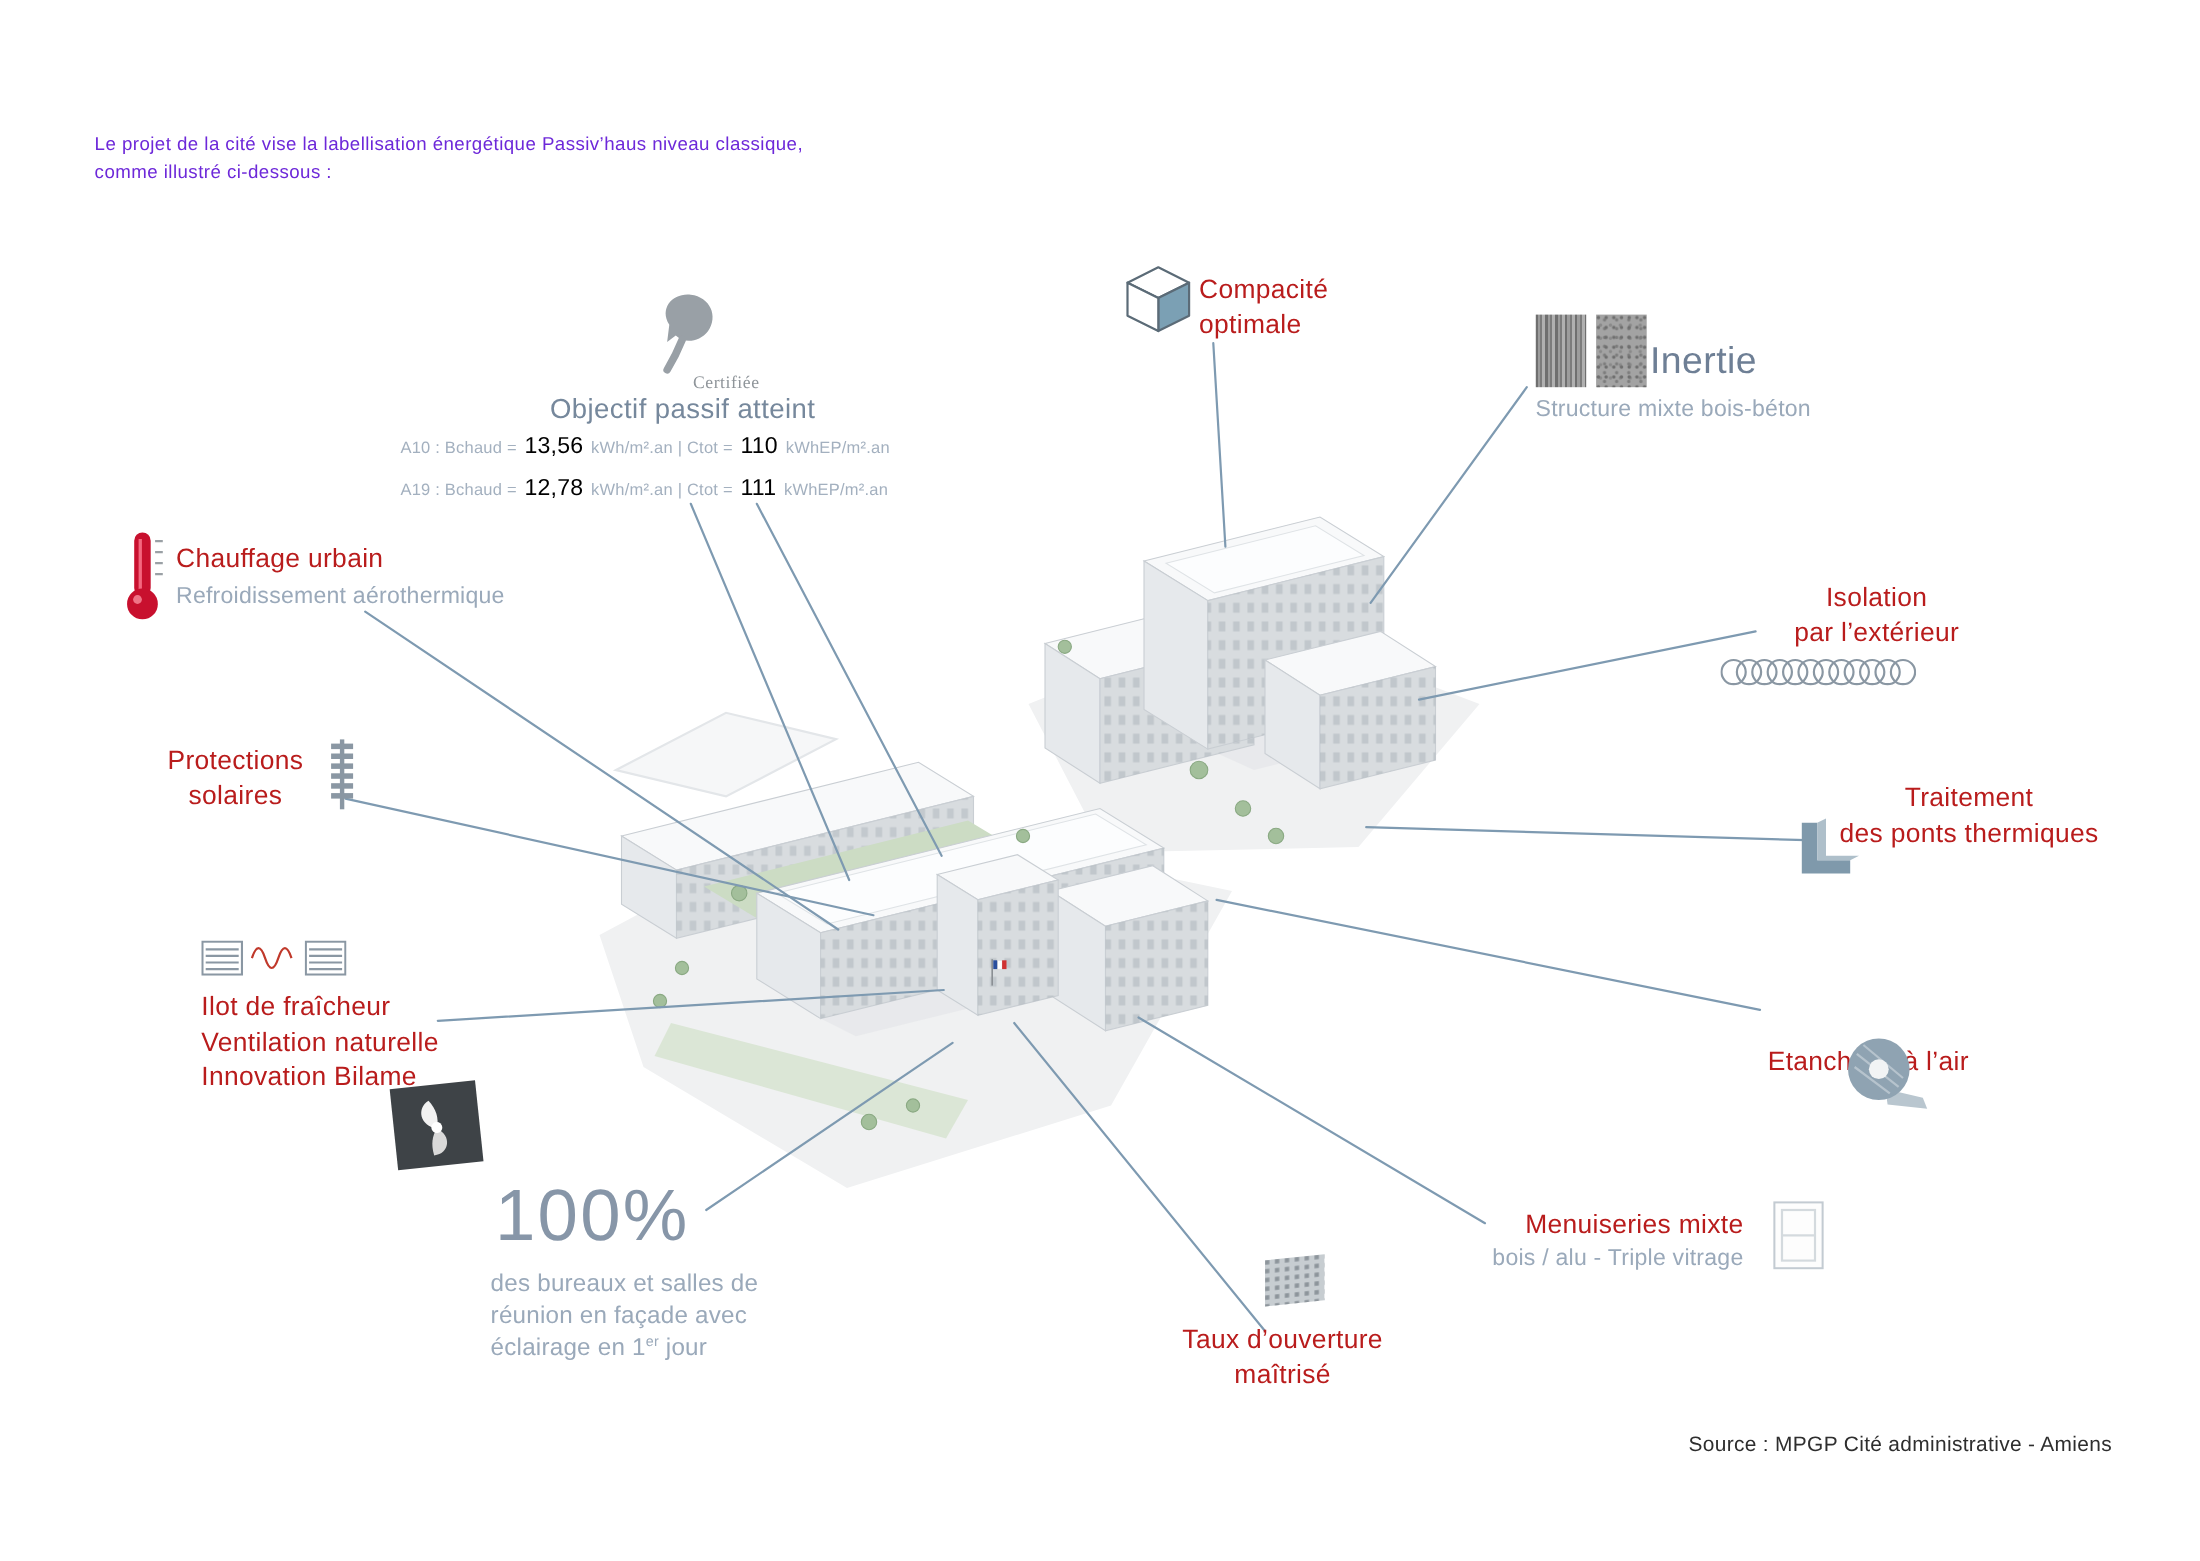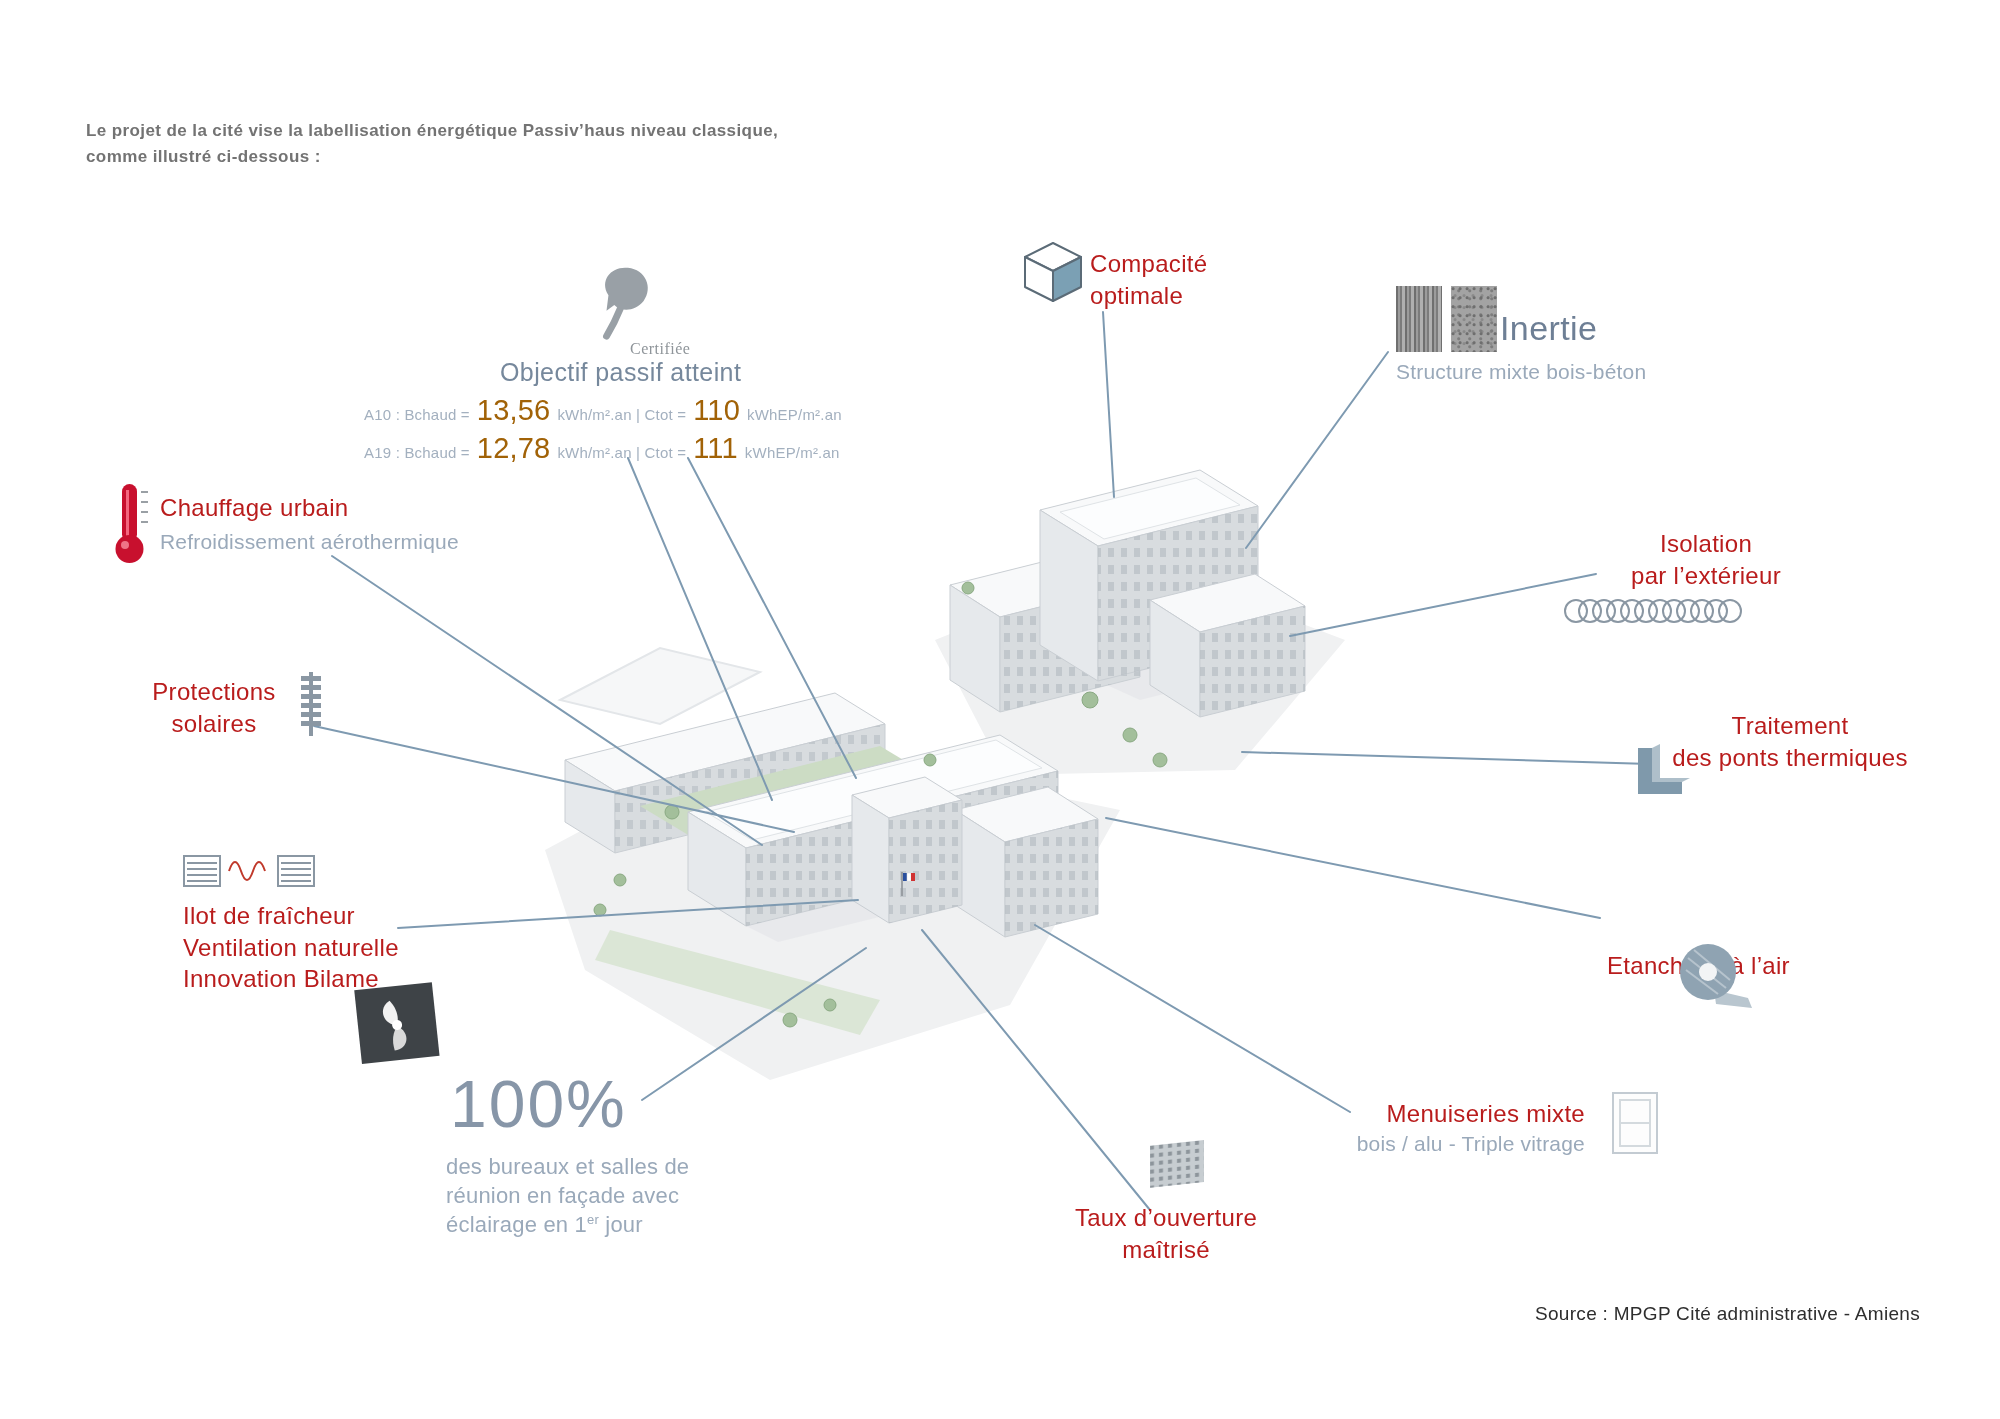--- a/index.html
+++ b/index.html
@@ -1,30 +1,30 @@
 <!DOCTYPE html>
 <html lang="fr"><head>
 <meta charset="utf-8">
 <style>
   * { margin:0; padding:0; box-sizing:border-box; }
   html,body { background:#ffffff; font-family:"Liberation Sans", sans-serif; }
   .page { position:relative; width:2000px; height:1419px; background:#fff; overflow:hidden; }
   .abs { position:absolute; }
-  .t-intro { font-size:17px; line-height:1.55; color:#737373; letter-spacing:.4px;font-weight:bold; }
+  .t-intro { font-size:17px; line-height:1.55; color:#6d28d9; letter-spacing:.4px; }
   .t-label { font-size:24px; color:#b91c1c; letter-spacing:.3px; line-height:1.32; }
   .t-sub   { font-size:21px; color:#9aa9ba; letter-spacing:.2px; line-height:1.32; }
   .t-title-lg { font-size:34px; color:#6e7f95; letter-spacing:.4px; }
   .t-certif { font-size:16px; color:#8f959a; letter-spacing:.5px;font-family:Liberation Serif, serif; }
   .t-100 { font-size:66px; color:#8796a8; letter-spacing:2px; }
   .t-source { font-size:19px; color:#2e2e2e; letter-spacing:.3px; }
   .center { text-align:center; }
   .right { text-align:right; }
   .vrow { display:flex; align-items:baseline; gap:7px; white-space:nowrap; }
   .vrow .sm { font-size:15px; color:#a3b0bf; letter-spacing:.2px; }
-  .vrow .lg { font-size:29px; color:#a16207; letter-spacing:.2px; }
+  .vrow .lg { font-size:21px; color:#000000; letter-spacing:.2px; }
   .tex { width:46px; height:66px; display:inline-block; }
   .tex-wood {
     background: repeating-linear-gradient(90deg,#6f6f6f 0 2px,#9c9c9c 2px 4px,#7c7c7c 4px 6px,#b0b0b0 6px 9px);
   }
   .tex-concrete {
     background-color:#a3a3a3;
     background-image:
       radial-gradient(circle at 30% 30%, #6e6e6e 1px, transparent 2px),
       radial-gradient(circle at 70% 60%, #7d7d7d 1px, transparent 2px),
       radial-gradient(circle at 45% 80%, #8a8a8a 1px, transparent 2px);

